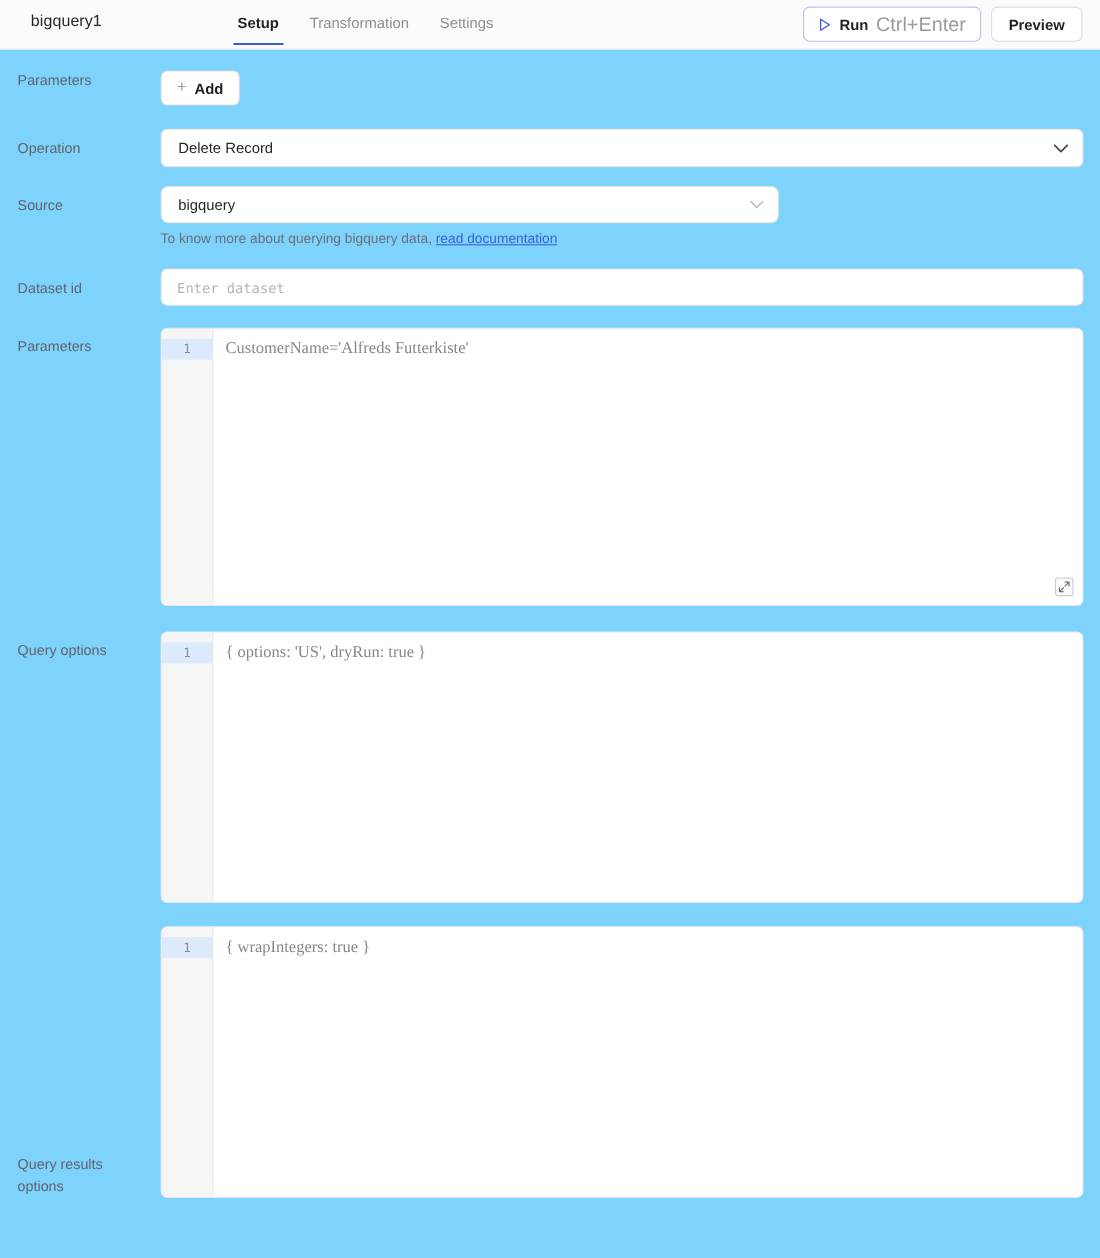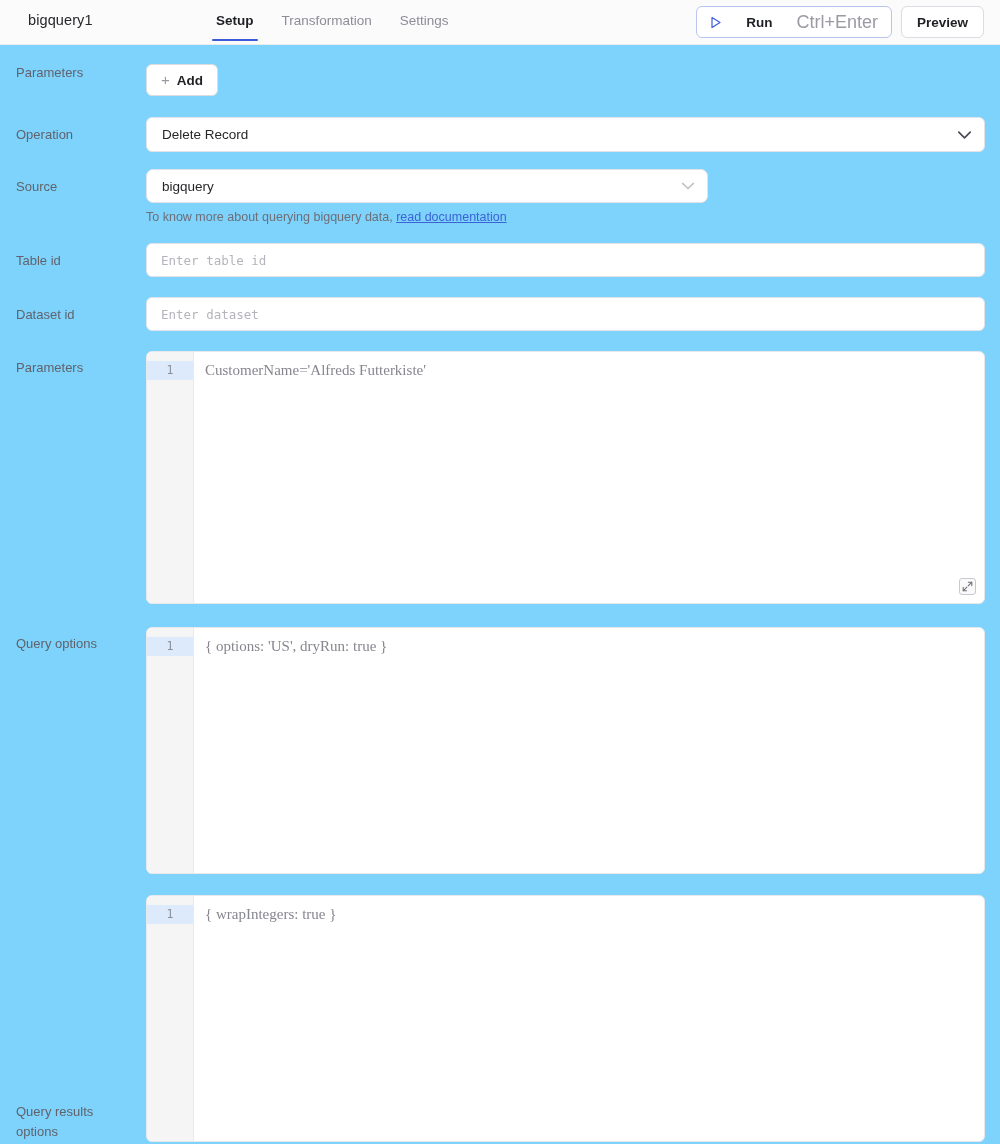--- a/index.html
+++ b/index.html
@@ -64,21 +64,21 @@
     display: flex;
     gap: 9px;
     align-items: center;
   }
   .btn {
     height: 32px;
     border-radius: 6px;
     background: #fff;
     display: inline-flex;
     align-items: center;
-    gap: 24px;
+    gap: 7px;
     padding: 0 13px;
     font-size: 13.5px;
     cursor: pointer;
     white-space: nowrap;
   }
   .btn-run {
     border: 1px solid #b9c4ef;
     color: #1f2024;
     font-weight: 600;
   }
@@ -298,26 +298,20 @@
             </svg>
           </span>
         </div>
         <div class="helper">
           <span>To know more about querying bigquery data,</span>
           <a href="#">read documentation</a>
         </div>
       </div>
     </div>
 
-    <div class="row" style="margin-top:19px;">
-      <div class="lbl" style="padding-top:9px;">Table id</div>
-      <div class="field">
-        <input class="text-input" type="text" placeholder="Enter table id" style="">
-      </div>
-    </div>
 
     <div class="row" style="margin-top:20px;">
       <div class="lbl" style="padding-top:9px;">Dataset id</div>
       <div class="field">
         <input class="text-input" type="text" placeholder="Enter dataset" style="">
       </div>
     </div>
 
     <div class="row" style="margin-top:20px;">
       <div class="lbl" style="padding-top:8px;">Parameters</div>

